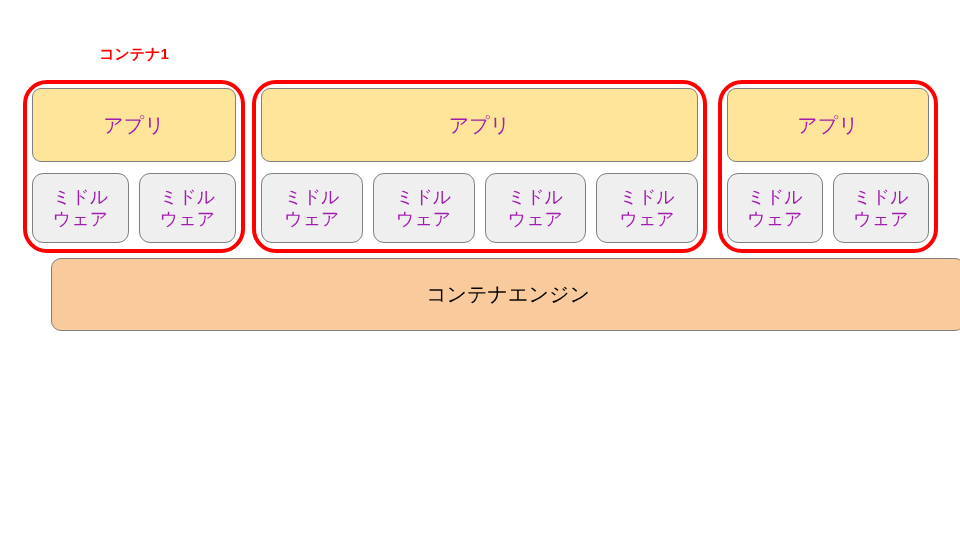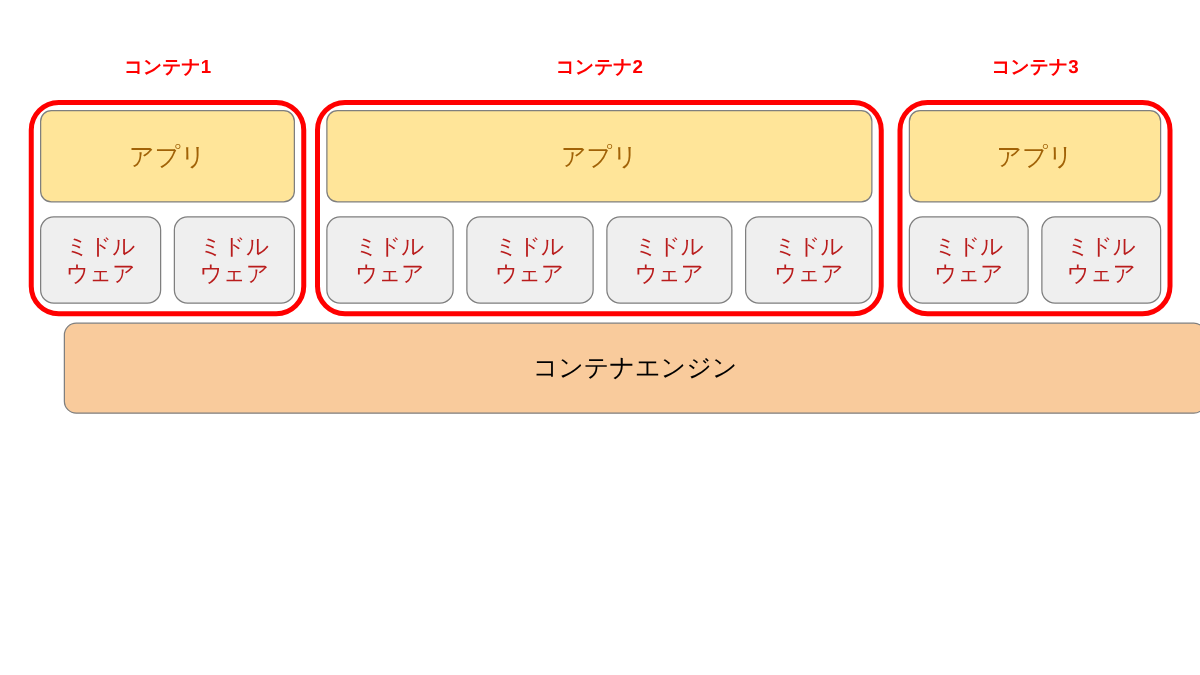--- a/index.html
+++ b/index.html
@@ -49,41 +49,41 @@
   .app-box {
     height: 74px;
     box-sizing: border-box;
     background: #ffe599;
     border: 1px solid #7f7f7f;
     border-radius: 9px;
     display: flex;
     align-items: center;
     justify-content: center;
     font-size: 20px;
-    color: #a16207;
+    color: #a21caf;
   }
   .mw-row {
     margin-top: 11px;
     height: 70px;
     display: flex;
     gap: 10px;
   }
   .mw-box {
     flex: 1 1 0;
     box-sizing: border-box;
     background: #efefef;
     border: 1px solid #7f7f7f;
     border-radius: 11px;
     display: flex;
     align-items: center;
     justify-content: center;
     text-align: right;
     font-size: 18px;
     line-height: 1.25;
-    color: #b91c1c;
+    color: #a21caf;
     white-space: pre-line;
   }
 
   
   .layer {
     position: absolute;
     left: 23px;
     width: 914px;
     height: 73px;
     box-sizing: border-box;
@@ -98,22 +98,20 @@
   .layer.engine { top: 258px; background: #f9cb9c; margin-left: 28px; }
   .layer.host   { top: 342px; background: #cfe2f3; }
   .layer.hw     { top: 426px; background: #a4c2f4; }
 </style>
 </head>
 <body>
 
 <div class="canvas">
 
   <div class="clabel c1">コンテナ1</div>
-  <div class="clabel c2">コンテナ2</div>
-  <div class="clabel c3">コンテナ3</div>
 
   <div class="container-group c1">
     <div class="app-box">アプリ</div>
     <div class="mw-row">
       <div class="mw-box">ミドル
 ウェア</div>
       <div class="mw-box">ミドル
 ウェア</div>
     </div>
   </div>

